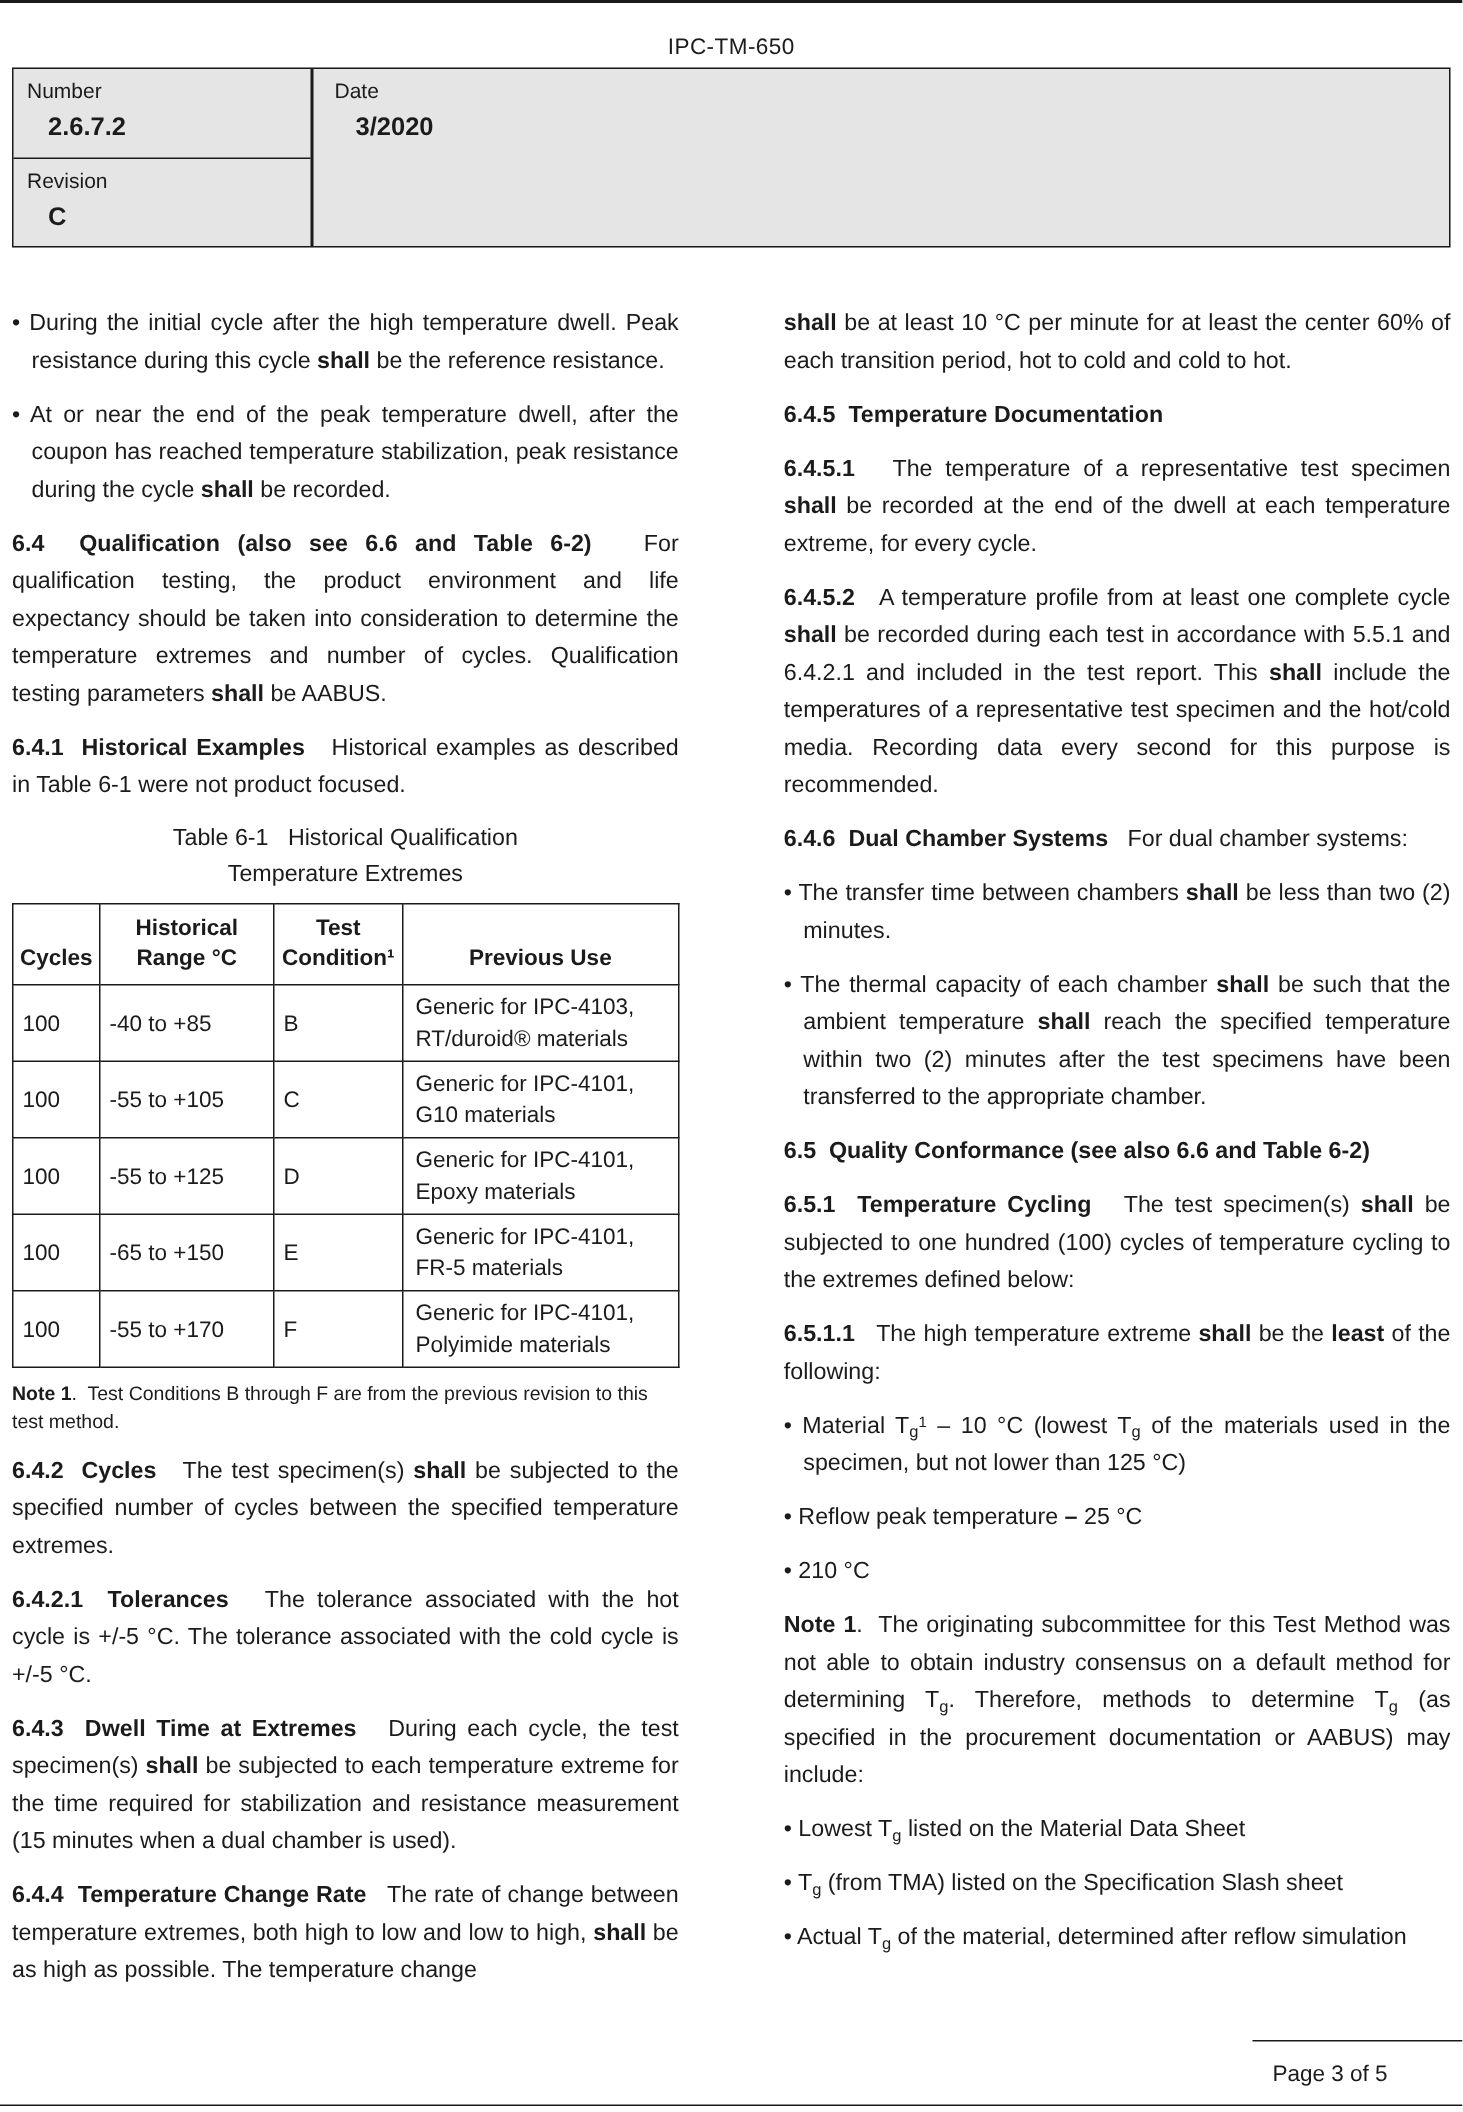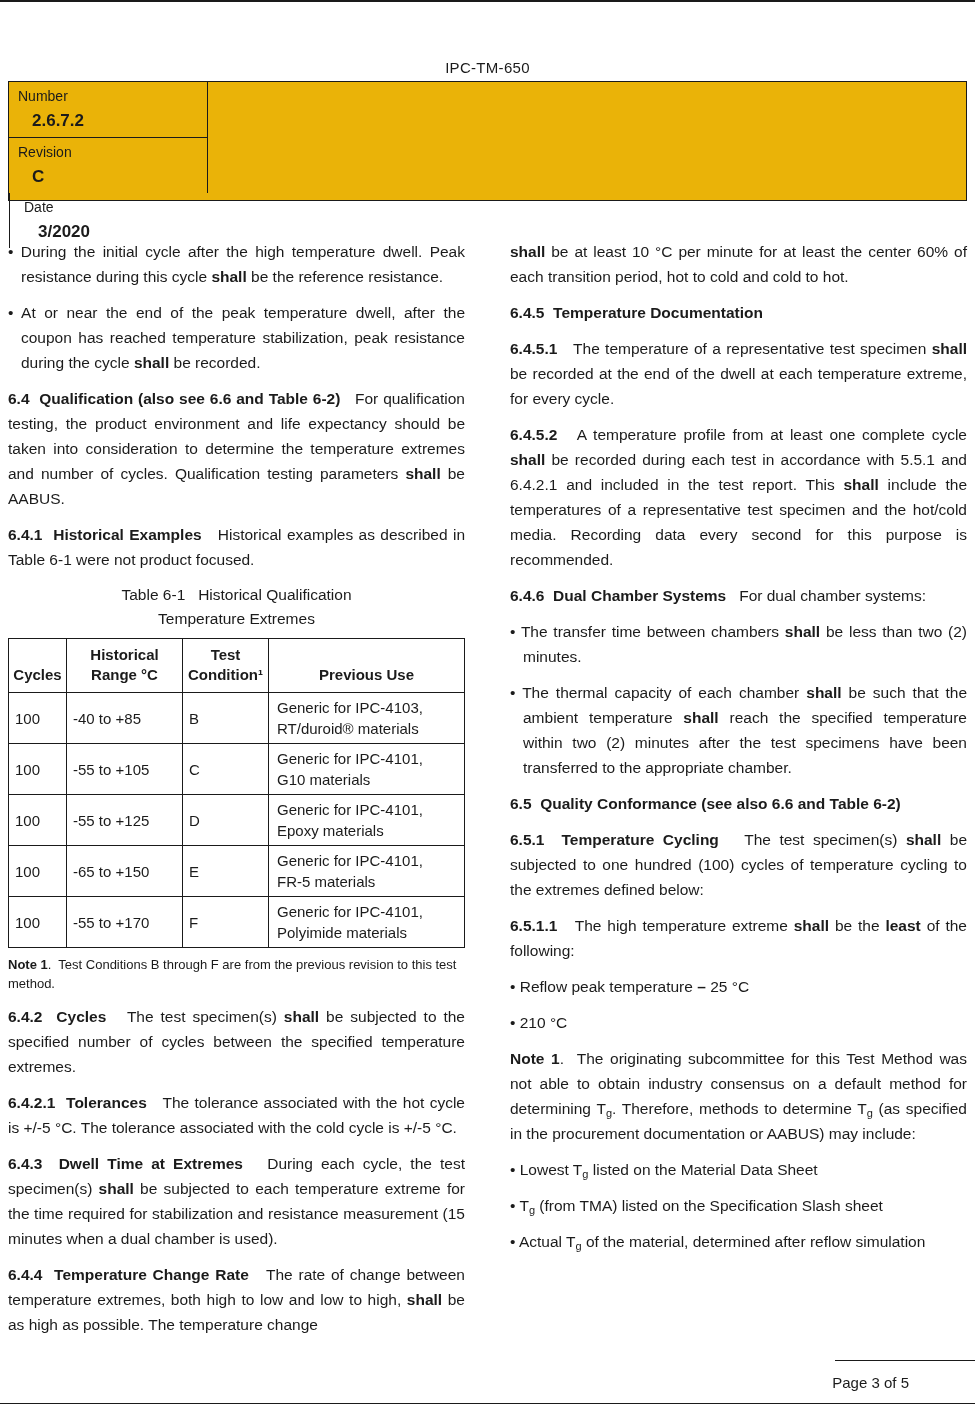--- a/index.html
+++ b/index.html
@@ -6,35 +6,35 @@
   html,body { background:#ffffff; }
   body {
     width:975px; height:1408px;
     font-family:"Liberation Sans","DejaVu Sans",sans-serif;
     color:#1b1b1b; font-size:15.5px; position:relative;
   }
   .page { position:relative; width:975px; height:1408px; padding:0 8px; overflow:hidden; }
 
   .top-rule { position:absolute; top:0; left:0; right:0; border-top:2px solid #1a1a1a; }
 
-  .doc-title { text-align:center; font-size:15px; padding-top:23px; letter-spacing:0.3px;margin-top:36px; }
+  .doc-title { text-align:center; font-size:15px; padding-top:23px; letter-spacing:0.3px; }
 
   
-  .hdr { display:flex; border:1.5px solid #1a1a1a; margin-top:5px; height:120px; background:#eab308;flex-direction:column; }
+  .hdr { display:flex; border:1.5px solid #1a1a1a; margin-top:5px; height:120px; background:#e5e5e5; }
   .hdr-left { width:199px; border-right:1.5px solid #1a1a1a; display:flex; flex-direction:column; }
   .hdr-cell { flex:1; padding:6px 9px; }
   .hdr-cell + .hdr-cell { border-top:1.5px solid #1a1a1a; }
   .hdr-mid { flex:1; padding:6px 11px; }
   .hdr-right { width:198px; border-left:1.5px solid #1a1a1a; padding:6px 14px; }
   .hdr-label { font-size:14px; }
   .hdr-value { font-weight:bold; font-size:17px; margin:7px 0 0 14px; }
   .hdr-mid .hdr-value { margin-left:9px; }
 
   
-  .columns { display:flex; gap:45px; margin-top:38px; }
+  .columns { display:flex; gap:70px; margin-top:38px; }
   .col { width:457px; }
 
   .para { text-align:justify; line-height:25px; margin-bottom:11px; }
   .bullet { padding-left:13px; text-indent:-13px; }
   .small { font-size:13px; line-height:19px; text-align:left; margin-top:7px; margin-bottom:11px; }
 
   sub { font-size:11px; vertical-align:-3px; line-height:0; }
   sup { font-size:10px; vertical-align:4px; line-height:0; }
 
   
@@ -44,21 +44,21 @@
   .t61 th {
     font-weight:bold; text-align:center; vertical-align:bottom;
     white-space:pre-line; line-height:20px; padding:6px 4px 7px 4px;
   }
   .t61 td { line-height:21px; padding:4px 6px; }
   .t61 td.cc { vertical-align:middle; }
   .t61 td.pu { text-align:left; vertical-align:middle; white-space:pre-line; padding-left:8px; }
 
   
   .footer-short-rule { position:absolute; bottom:47px; right:0; width:140px; border-top:1.5px solid #1a1a1a; }
-  .footer-page { position:absolute; bottom:17px; right:66px; font-size:15px; }
+  .footer-page { position:absolute; bottom:17px; right:50px; font-size:15px; }
   .bottom-rule { position:absolute; bottom:4px; left:0; right:0; border-top:1.5px solid #1a1a1a; }
 </style>
 </head>
 <body>
 
 <div class="page">
 
   <div class="top-rule"></div>
 
   <div class="doc-title">IPC-TM-650</div>
@@ -158,20 +158,21 @@
       <p class="para"><b>shall</b> be at least 10 °C per minute for at least the center 60% of each transition period, hot to cold and cold to hot.</p>
       <p class="para"><b>6.4.5&nbsp;&nbsp;Temperature Documentation</b></p>
       <p class="para"><b>6.4.5.1</b>&nbsp;&nbsp; The temperature of a representative test specimen <b>shall</b> be recorded at the end of the dwell at each temperature extreme, for every cycle.</p>
       <p class="para"><b>6.4.5.2</b>&nbsp;&nbsp; A temperature profile from at least one complete cycle <b>shall</b> be recorded during each test in accordance with 5.5.1 and 6.4.2.1 and included in the test report. This <b>shall</b> include the temperatures of a representative test specimen and the hot/cold media. Recording data every second for this purpose is recommended.</p>
       <p class="para"><b>6.4.6&nbsp;&nbsp;Dual Chamber Systems</b>&nbsp;&nbsp; For dual chamber systems:</p>
       <p class="para bullet">• The transfer time between chambers <b>shall</b> be less than two (2) minutes.</p>
       <p class="para bullet">• The thermal capacity of each chamber <b>shall</b> be such that the ambient temperature <b>shall</b> reach the specified temperature within two (2) minutes after the test specimens have been transferred to the appropriate chamber.</p>
       <p class="para"><b>6.5&nbsp;&nbsp;Quality Conformance (see also 6.6 and Table 6-2)</b></p>
       <p class="para"><b>6.5.1&nbsp;&nbsp;Temperature Cycling</b>&nbsp;&nbsp; The test specimen(s) <b>shall</b> be subjected to one hundred (100) cycles of temperature cycling to the extremes defined below:</p>
       <p class="para"><b>6.5.1.1</b>&nbsp;&nbsp; The high temperature extreme <b>shall</b> be the <b>least</b> of the following:</p>
+      <p class="para bullet">• Material T<sub>g</sub><sup>1</sup> – 10 °C (lowest T<sub>g</sub> of the materials used in the specimen, but not lower than 125 °C)</p>
       <p class="para bullet">• Reflow peak temperature <b>–</b> 25 °C</p>
       <p class="para bullet">• 210 °C</p>
       <p class="para"><b>Note 1</b>.&nbsp; The originating subcommittee for this Test Method was not able to obtain industry consensus on a default method for determining T<sub>g</sub>. Therefore, methods to determine T<sub>g</sub> (as specified in the procurement documentation or AABUS) may include:</p>
       <p class="para bullet">• Lowest T<sub>g</sub> listed on the Material Data Sheet</p>
       <p class="para bullet">• T<sub>g</sub> (from TMA) listed on the Specification Slash sheet</p>
       <p class="para bullet">• Actual T<sub>g</sub> of the material, determined after reflow simulation</p>
     </div>
 
   </div>
 

